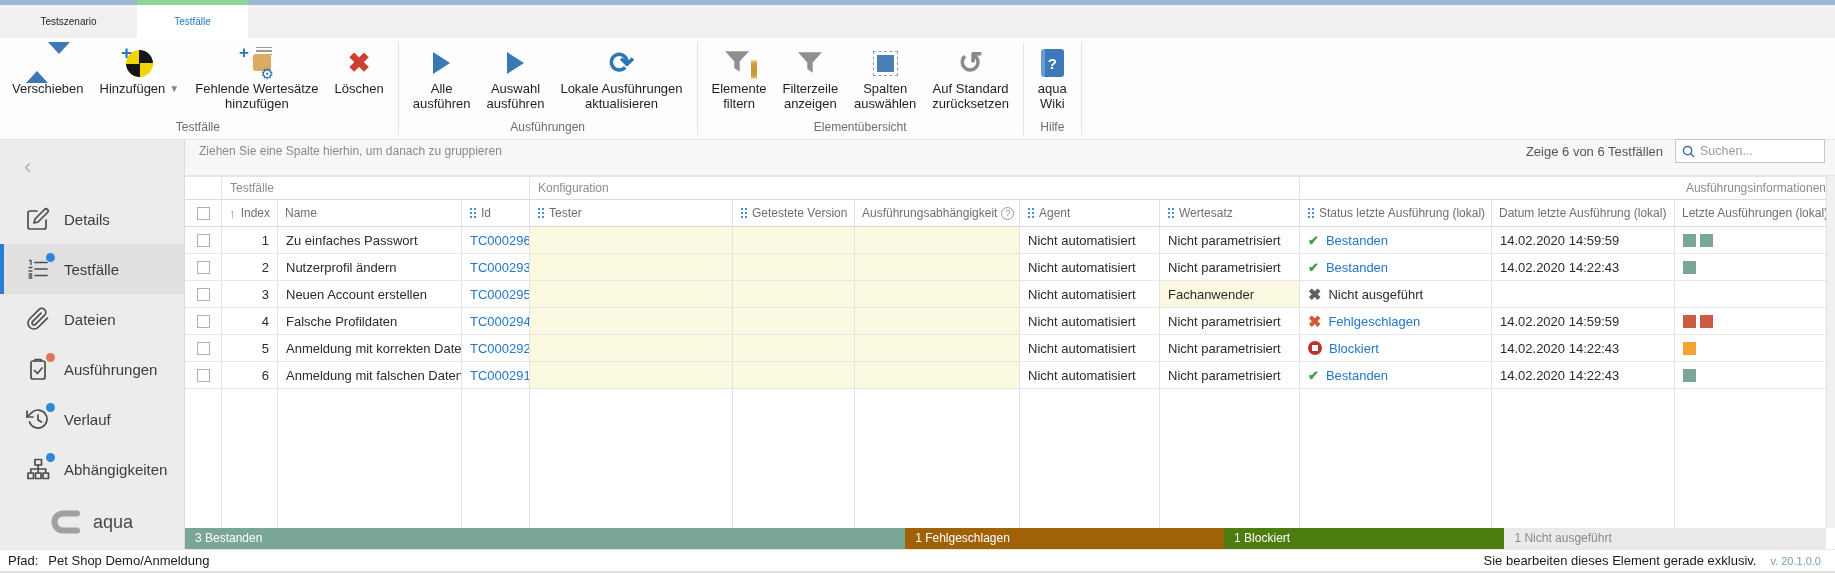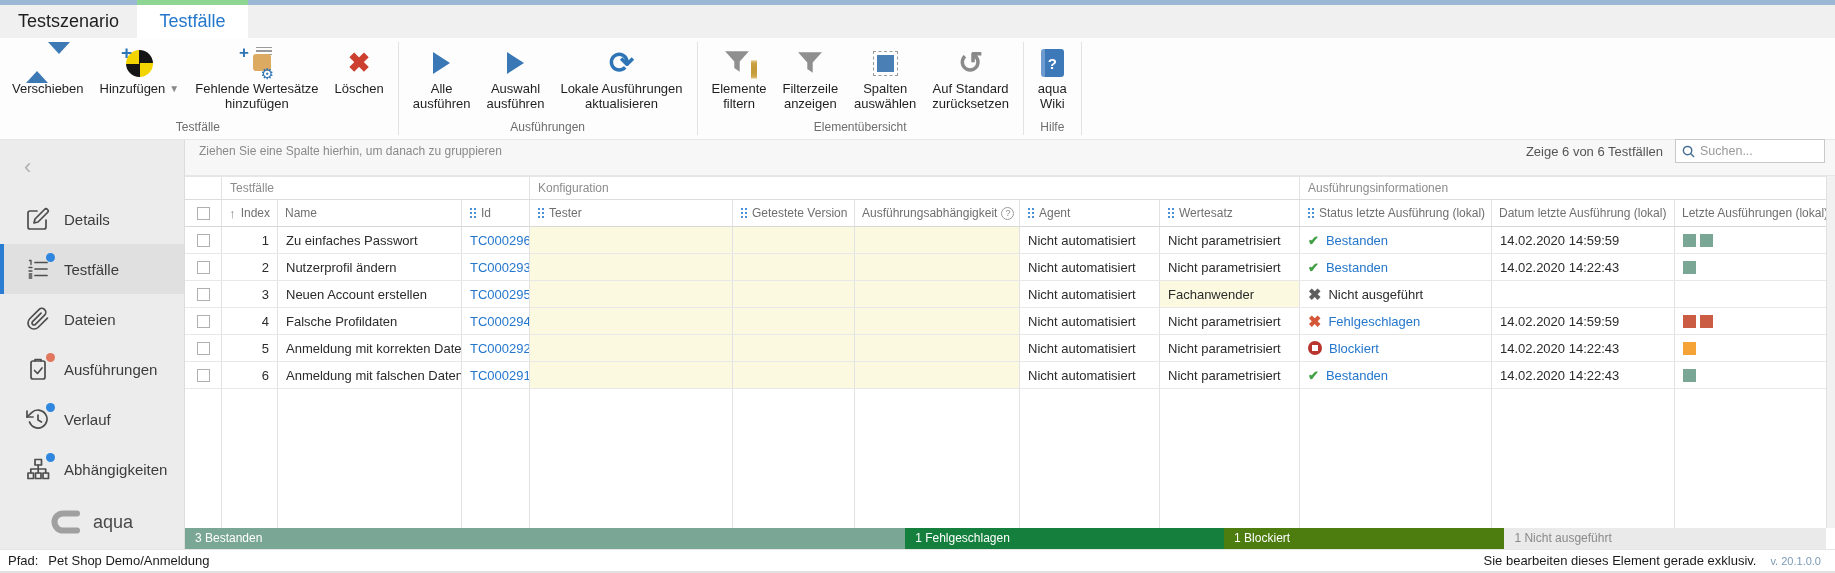--- a/index.html
+++ b/index.html
@@ -3,21 +3,21 @@
 <meta charset="utf-8">
 <style>
   * { margin:0; padding:0; box-sizing:border-box; }
   html,body { width:1835px; height:573px; overflow:hidden; background:#fff;
     font-family:"Liberation Sans", sans-serif; }
 
   
   .top-strip { position:relative; height:5px; background:#9ab7d3; }
   .top-strip .active-marker { position:absolute; left:137px; width:111px; top:0; height:5px; background:#8fd694; }
   .tabbar { height:33px; background:#f0f0f0; display:flex; }
-  .tab { height:33px; display:flex; align-items:center; justify-content:center; font-size:18px; color:#1f1f1f; cursor:default; }
+  .tab { height:33px; display:flex; align-items:center; justify-content:center; font-size:10px; color:#1f1f1f; cursor:default; }
   .tab.t1 { width:137px; }
   .tab.t2 { width:111px; background:#fff; color:#2577cc; }
 
   
   .toolbar { height:102px; background:#fdfdfd; display:flex; border-bottom:1px solid #e6e6e6; }
   .tb-group { display:flex; flex-direction:column; }
   .tb-btns { flex:1; display:flex; align-items:flex-start; padding:5px 4px 0 4px; }
   .tb-btn { display:flex; flex-direction:column; align-items:center; padding:2px 8px 0 8px; }
   .tb-ico { height:36px; display:flex; align-items:center; justify-content:center; }
   .tb-lbl { font-size:13px; line-height:15px; color:#1f1f1f; text-align:center; white-space:pre-line; }
@@ -74,21 +74,21 @@
   .search { width:150px; height:24px; background:#fff; border:1px solid #c8c8c8; display:flex; align-items:center; padding:0 6px; }
   .search input { border:none; outline:none; width:100%; font-size:12.5px; font-family:"Liberation Sans",sans-serif; color:#333; }
   .search input::placeholder { color:#9a9a9a; }
   .search svg { margin-right:5px; flex:0 0 auto; }
 
   
   .cell { border-right:1px solid #e2e2e2; overflow:hidden; white-space:nowrap; }
   .c-check{width:37px;} .c-index{width:56px;} .c-name{width:184px;} .c-id{width:68px;}
   .c-tester{width:203px;} .c-gv{width:122px;} .c-aa{width:165px;} .c-agent{width:140px;}
   .c-ws{width:140px;text-align:center;} .c-status{width:192px;} .c-datum{width:183px;} .c-hist{width:151px; border-right:none;}
-  .gw1{width:308px;} .gw2{width:770px;} .gw3{width:526px; border-right:none;}
+  .gw1{width:308px;} .gw2{width:770px;} .gw3{width:526px; border-right:none;text-align:right;}
 
   .t-grouprow { display:flex; height:24px; border-bottom:1px solid #dcdcdc; border-top:1px solid #e6e6e6; }
   .t-grouprow .cell { font-size:12px; color:#8c8c8c; line-height:23px; padding-left:8px; }
   .t-headrow { display:flex; height:27px; border-bottom:1px solid #d8d8d8; }
   .t-headrow .cell { font-size:12px; color:#6f6f6f; display:flex; align-items:center; padding:0 7px; }
   .dots { width:2px; height:2px; background:#4a90d9; box-shadow:4px 0 #4a90d9,0 4px #4a90d9,4px 4px #4a90d9,0 8px #4a90d9,4px 8px #4a90d9; margin:-8px 9px 0 1px; flex:0 0 2px; }
   .sort-arrow { color:#8a8a8a; font-size:13px; margin-right:auto; }
   .helpcirc { width:13px; height:13px; border:1px solid #9a9a9a; border-radius:50%; color:#8a8a8a; font-size:9px;
      display:inline-flex; align-items:center; justify-content:center; margin-left:4px; flex:0 0 13px; }
   .checkbox { width:13px; height:13px; border:1px solid #b0b0b0; background:#fff; margin:auto; }
@@ -109,21 +109,21 @@
   .hist-sq { width:13px; height:13px; margin-right:4px; flex:0 0 13px; }
   .hist-sq.passed { background:#7aa795; } .hist-sq.failed { background:#c95c43; } .hist-sq.blocked { background:#f5a236; }
 
   .t-filler { display:flex; height:139px; }
   .t-filler .cell { height:100%; }
 
   .vscroll { position:absolute; right:0; top:36px; width:9px; height:352px; background:#f1f1f1; border-left:1px solid #e0e0e0; }
 
   .summary { position:absolute; left:0; bottom:0; width:1641px; height:21px; display:flex; }
   .seg { font-size:12px; color:#fff; line-height:21px; padding-left:10px; overflow:hidden; white-space:nowrap; }
-  .seg-passed { background:#7aa795; } .seg-failed { background:#15803d; } .seg-blocked { background:#4d7c0f; }
+  .seg-passed { background:#7aa795; } .seg-failed { background:#a16207; } .seg-blocked { background:#4d7c0f; }
   .seg-notrun { background:#eaeaea; color:#8a8a8a; }
 
   
   .footer { height:22px; background:#fff; border-top:1px solid #e6e6e6; display:flex; align-items:center; padding:0 14px 0 8px; font-size:13px; color:#1a1a1a; }
   .footer .path { margin-left:10px; }
   .footer .spacer { flex:1; }
   .footer .version { margin-left:14px; font-size:11px; color:#7b9ab8; }
   .bottom-strip { height:2px; background:#e2e2e2; }
 </style>
 </head>

